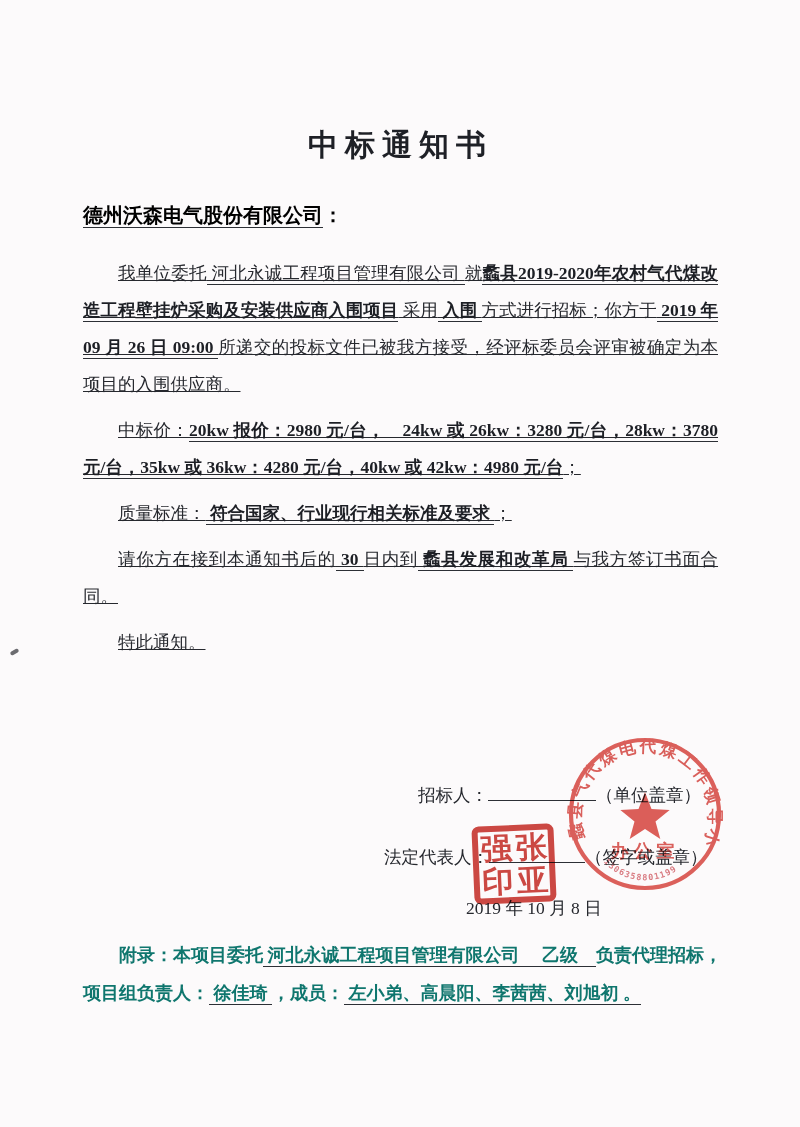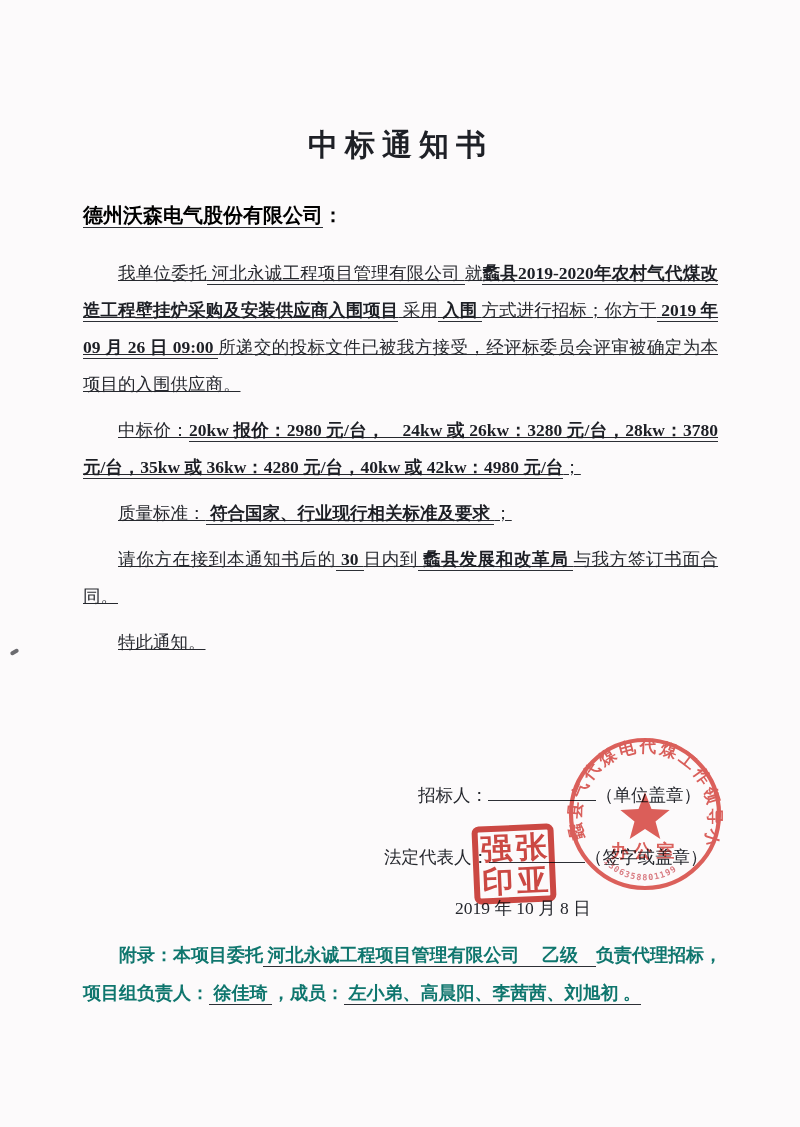--- a/index.html
+++ b/index.html
@@ -21,21 +21,21 @@
   p.body{
     font-size:17.5px; line-height:37px; margin:9px 0 0; text-indent:2em;
     text-align:justify; color:#26282e;text-decoration:underline;
   }
   p.body.first{margin-top:26px;}
   .u{border-bottom:1.6px solid #2c2f35; padding-bottom:1px;}
   .b{font-weight:700; color:#1d1f25;}
   .sig-row{position:absolute; font-size:17.5px; line-height:26px; white-space:nowrap;}
   .sig-row.bidder{left:418px; top:782px;}
   .sig-row.rep{left:384px; top:844px;}
-  .sig-date{position:absolute; left:455px; top:896px; font-size:17.5px;}
+  .sig-date{position:absolute; left:466px; top:896px; font-size:17.5px;}
   .blank{
     display:inline-block; height:0.85em; border-bottom:1.6px solid #2c2f35;
     vertical-align:baseline;
   }
   .blank.bidder-line{width:108px;}
   .blank.rep-line{width:96px;}
   .footer{
     position:absolute; left:83px; right:78px; top:936px;
     font-size:18px; font-weight:700; line-height:38px;
     text-indent:2em; text-align:justify; color:#0f766e;

